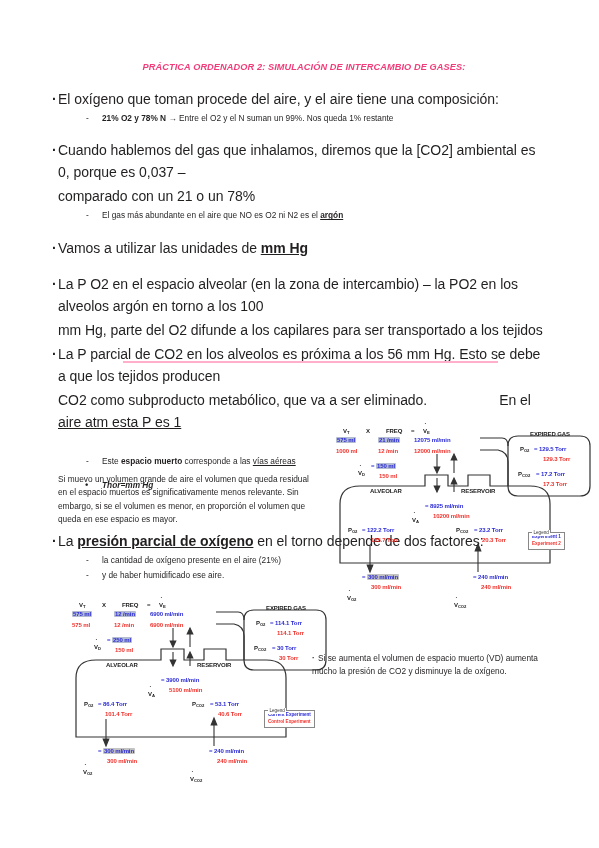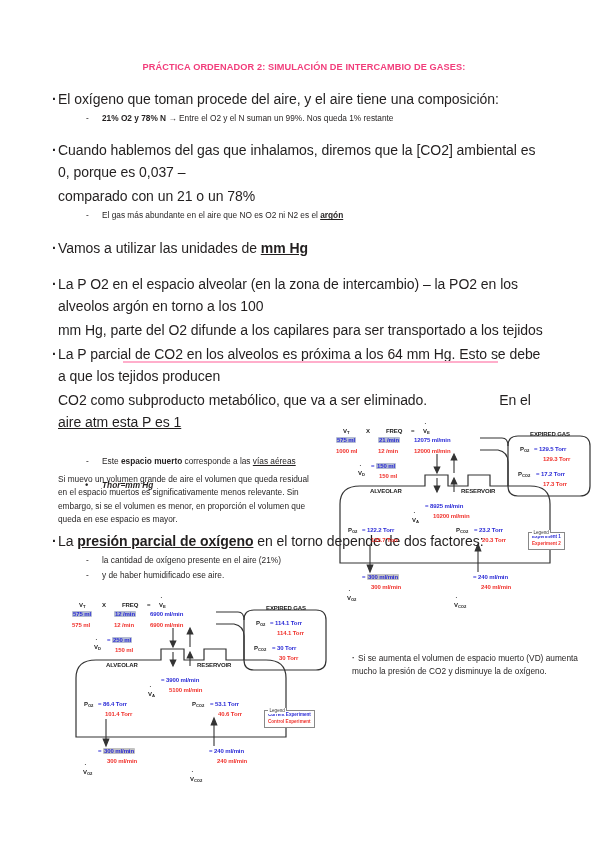--- a/index.html
+++ b/index.html
@@ -27,20 +27,21 @@
     width: 492px;
   }
   .title {
     color: #f23d7b;
     font-weight: bold;
     font-size: 9.2px;
     text-align: center;
     letter-spacing: 0.1px;
     margin: 0 0 14px 0;
     line-height: 1.3;
+    font-style: italic;
   }
   .para {
     font-size: 14px;
     line-height: 1.58;
     margin: 0 0 2px 0;
     letter-spacing: -0.05px;
   }
   .bullet-dot::before {
     content: "\00B7";
     display: inline-block;
@@ -92,21 +93,21 @@
   .tail-note {
     position: absolute;
     left: 58px;
     top: 473px;
     width: 258px;
     font-size: 8.3px;
     line-height: 1.6;
   }
   .tail-note2 {
     position: absolute;
-    left: 352px;
+    left: 312px;
     top: 652px;
     width: 230px;
     font-size: 8.3px;
     line-height: 1.6;
   }
 
   
   .diagram {
     position: absolute;
     font-family: "Liberation Sans", sans-serif;
@@ -180,21 +181,21 @@
     <div class="dashitem"><span>El gas más abundante en el aire que NO es O2 ni N2 es el </span><b><u>argón</u></b></div>
 
     <div class="spacer-md"></div>
 
     <div class="para bullet-dot"><span>Vamos a utilizar las unidades de </span><b><u>mm Hg</u></b></div>
 
     <div class="spacer-md"></div>
 
     <div class="para bullet-dot"><span>La P O2 en el espacio alveolar (en la zona de intercambio) – la PO2 en los alveolos argón en torno a los 100</span></div>
     <div class="para">mm Hg, parte del O2 difunde a los capilares para ser transportado a los tejidos</div>
-    <div class="para bullet-dot"><span>La P parcial de CO2 en los alveolos es próxima a los 64 mm Hg. Esto se debe a que los tejidos producen</span></div>
+    <div class="para bullet-dot"><span>La P parcial de CO2 en los alveolos es próxima a los 56 mm Hg. Esto se debe a que los tejidos producen</span></div>
     <div class="para"><span>CO2 como subproducto metabólico, que va a ser eliminado.</span><span style="display:inline-block;width:72px"></span><span>En el </span><u>aire atm esta P es 1</u></div>
 
     <div class="spacer-md"></div>
 
 
     <div class="spacer-sm"></div>
 
     <div class="dashitem"><span>Este </span><b>espacio muerto</b><span> corresponde a las </span><u>vías aéreas</u></div>
 
     <div class="spacer-sm"></div>

